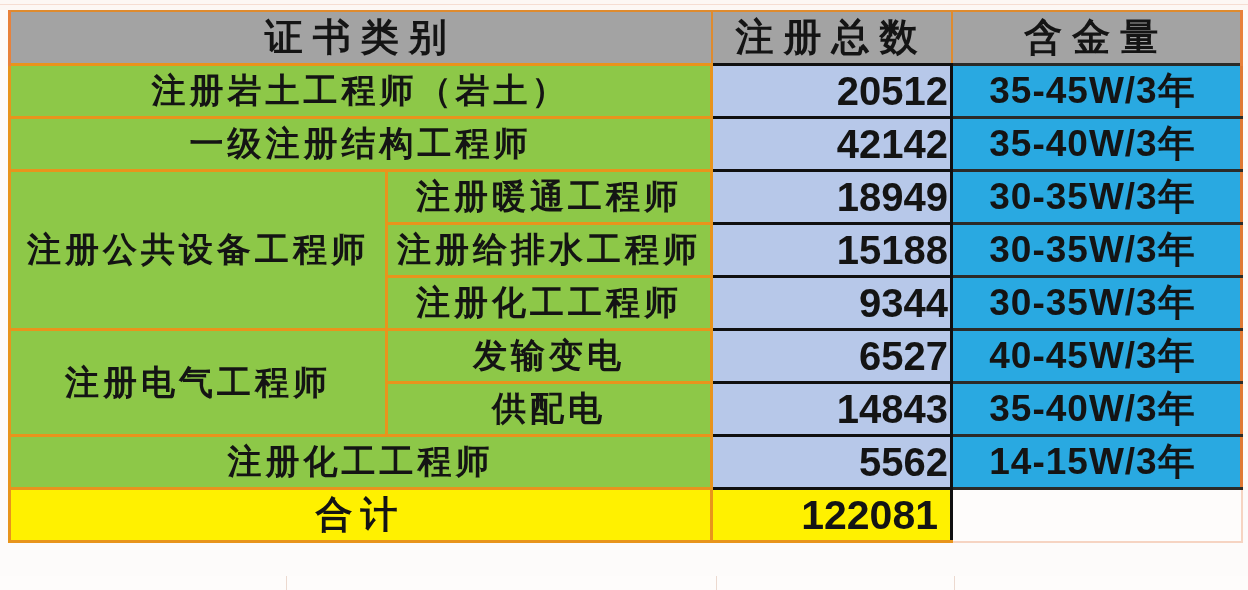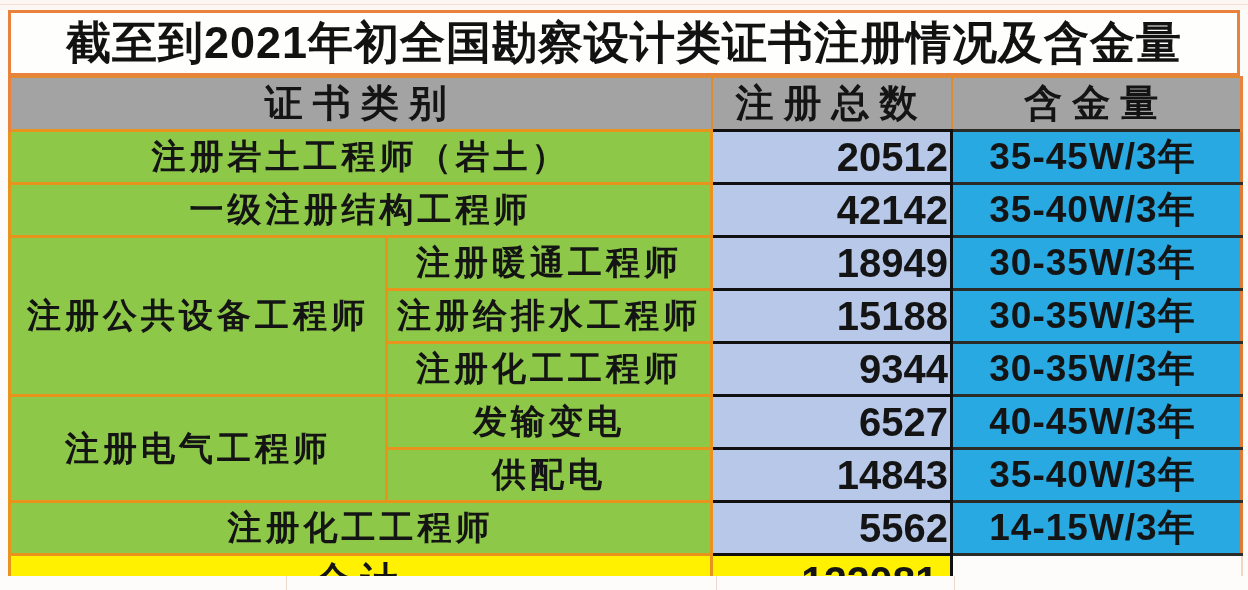--- a/index.html
+++ b/index.html
@@ -90,21 +90,20 @@
 <body>
 
 <div class="stage">
 
   <div class="top-strip">
       <div class="h"></div>
     </div>
 
   <div class="sheet">
 
-    <div class="title-cell">截至到2021年初全国勘察设计类证书注册情况及含金量</div>
 
     <table>
       <colgroup>
           <col class="c1">
           <col class="c2">
           <col class="c3">
           <col class="c4">
         </colgroup>
 
       <tbody>

